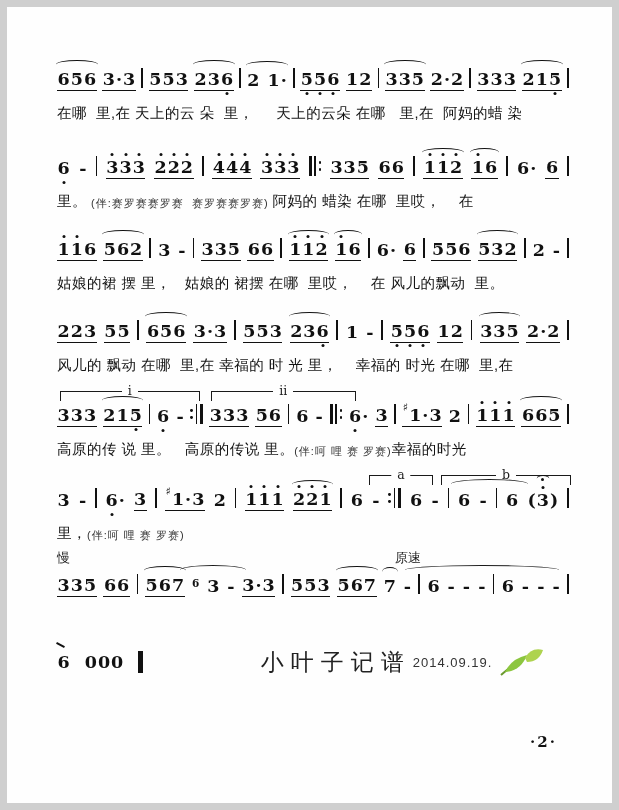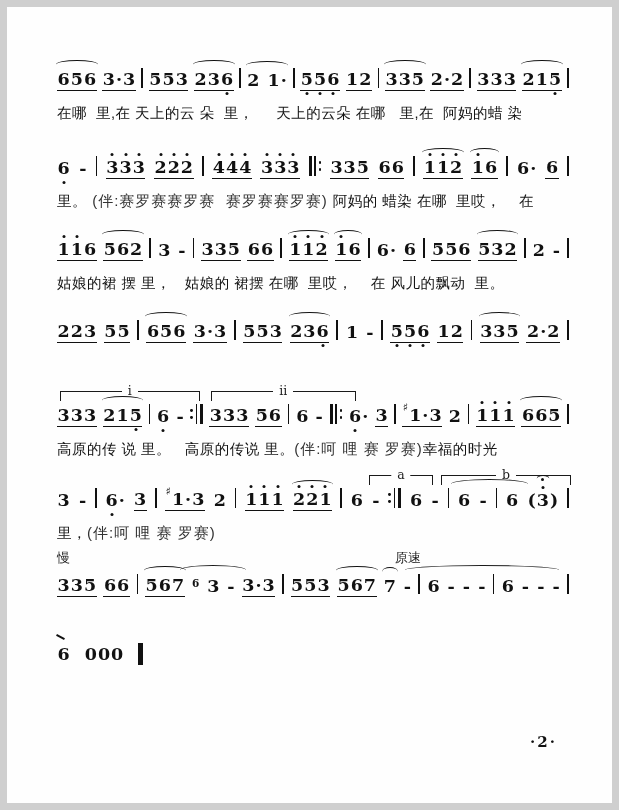--- a/index.html
+++ b/index.html
@@ -33,21 +33,21 @@
   i.fermata:after{content:"";position:absolute;left:50%;top:2px;transform:translateX(-50%);width:3px;height:3px;border-radius:50%;background:#111;}
   i.slidemark{position:absolute;left:-1px;top:-10px;width:9px;height:0;border-top:2px solid #111;transform:rotate(28deg);}
   .bar{width:1.7px;height:20px;background:#111;align-self:center;}
   .rpt{display:inline-flex;align-items:center;gap:2.5px;align-self:center;}
   .tb{width:3.4px;height:20px;background:#111;}
   .nb{width:1.6px;height:20px;background:#111;}
   .rdots{display:inline-flex;flex-direction:column;gap:4px;}
   .rdots i{width:2.8px;height:2.8px;border-radius:50%;background:#111;}
   .finalbar{width:5px;height:22px;background:#111;align-self:center;}
   .lyrics{margin-top:13px;font-size:14.5px;color:#141414;white-space:pre;display:flex;align-items:flex-end;letter-spacing:0.5px;}
-  .lyrics .small{font-size:15px;color:#333;letter-spacing:1px;}
+  .lyrics .small{font-size:11px;color:#333;letter-spacing:1px;}
   .finale{position:absolute;left:0;top:636px;width:100%;display:flex;align-items:center;}
   .fin-notes{display:flex;align-items:flex-end;gap:14px;}
   .credit{display:flex;align-items:center;margin-left:118px;}
   .scriber{font-family:"Liberation Serif","DejaVu Serif",serif;font-size:23px;letter-spacing:7px;color:#222;}
   .credit-date{font-size:13px;color:#333;margin-left:2px;letter-spacing:1px;}
   .leaf{margin-left:6px;}
   .pagenum{position:absolute;right:55px;top:726px;font-family:"DejaVu Serif",serif;font-weight:700;font-size:15px;color:#111;letter-spacing:2px;}
 </style>
 </head>
 <body>
@@ -426,20 +426,21 @@
           </span>
           <span class="note">
             <span class="txt ul">
               <span class="ch">2</span>
               <span class="ch">·</span>
               <span class="ch">2</span>
             </span>
           </span>
           <div class="bar"></div>
         </div>
+        <div class="lyrics"><span>风儿的 飘动 在哪  里,在 幸福的 时 光 里，    幸福的 时光 在哪  里,在</span></div>
       </section>
       <section class="system">
         <div class="annot">
           <div class="bracket" style="left: 0.5%; width: 27%;">
             <span class="blabel">i</span>
           </div>
           <div class="bracket" style="left: 30%; width: 28%;">
             <span class="blabel">ii</span>
           </div>
         </div>
@@ -800,16 +801,27 @@
         </span>
         <span class="note">
           <span class="txt">
             <span class="ch">0</span>
             <span class="ch">0</span>
             <span class="ch">0</span>
           </span>
         </span>
         <div class="finalbar"></div>
       </div>
+    <div class="credit">
+      <span class="scriber">小叶子记谱</span>
+      <span class="credit-date">2014.09.19.</span>
+      <span class="leaf">
+        <svg width="46" height="34" viewBox="0 0 46 34">
+          <path d="M3 32 Q12 24 27 15" stroke="#6b9a2f" fill="none" stroke-width="2"></path>
+          <path d="M7 29 Q13 16 29 12 Q23 28 7 29 Z" fill="#8cc63f"></path>
+          <path d="M27 15 Q33 4 45 7 Q41 19 29 19 Z" fill="#aed34f"></path>
+        </svg>
+      </span>
+    </div>
   </div>
 
   <div class="pagenum">·2·</div>
 </div>
 
 </body></html>

